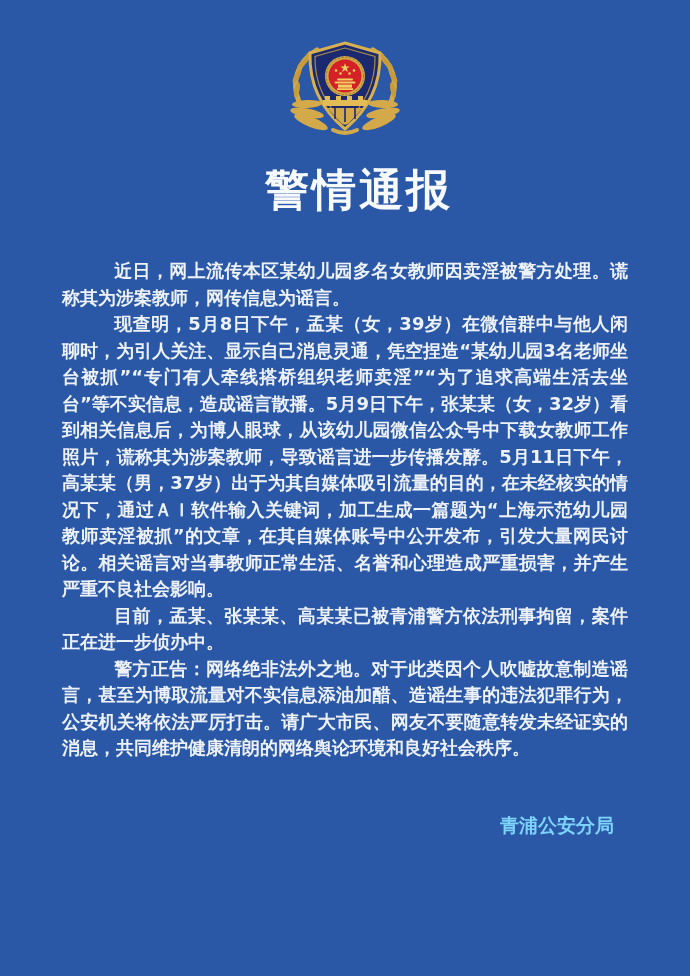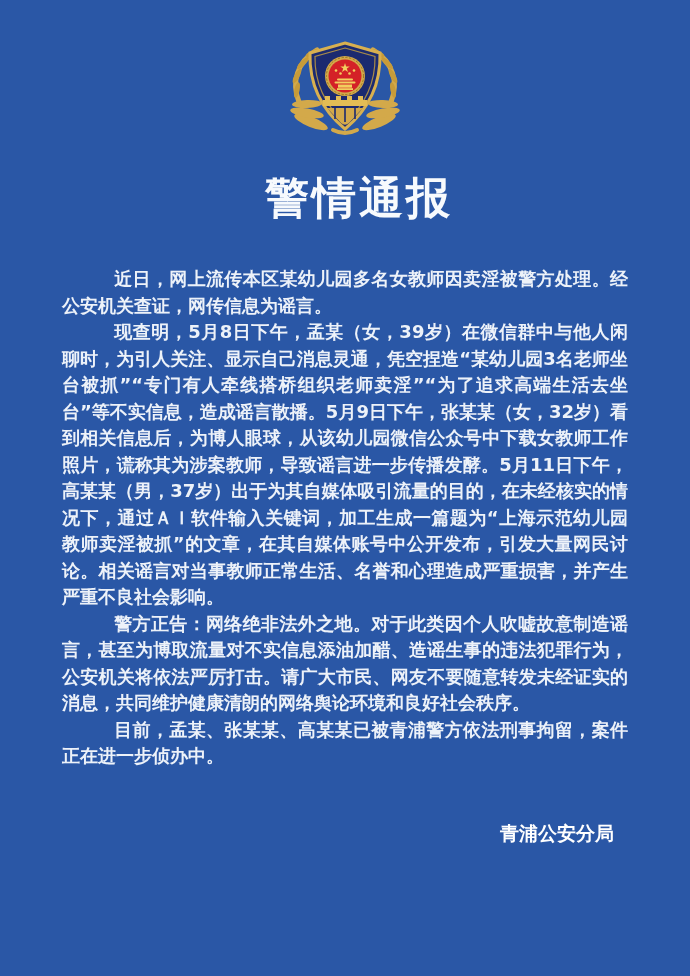--- a/index.html
+++ b/index.html
@@ -11,21 +11,21 @@
     font-family: "DejaVu Sans", sans-serif;
     color: #edf2f9;
     overflow: hidden;
   }
   .badge-wrap {
     width: 124px;
     height: 100px;
     margin: 40px auto 0;
   }
   .title {
-    margin: 34px 0 0;
+    margin: 26px 0 0;
     text-align: center;
     font-size: 44px;
     line-height: 48px;
     font-weight: 700;
     letter-spacing: 3px;
     color: #f7fafd;
     padding-left: 28px;
   }
   .content {
     margin: 44px 62px 0;
@@ -36,21 +36,21 @@
     text-justify: inter-ideograph;
     color: #edf2f9;
   }
   .content p { margin: 0; text-indent: 2.9em; }
   .signature {
     margin: 46px 76px 0 0;
     text-align: right;
     font-size: 19px;
     line-height: 34px;
     font-weight: 700;
-    color: #ffffff;
+    color: #7dd3fc;
   }
 </style>
 </head>
 <body>
 
 <div class="page">
 
   <div class="badge-wrap">
     <svg viewBox="0 0 124 100" width="124" height="100" xmlns="http://www.w3.org/2000/svg" aria-hidden="true">
 
@@ -107,23 +107,23 @@
         <line x1="52" y1="68" x2="52" y2="79"></line>
         <line x1="62" y1="68" x2="62" y2="82"></line>
         <line x1="72" y1="68" x2="72" y2="79"></line>
       </g>
     </svg>
   </div>
 
   <h1 class="title">警情通报</h1>
 
   <div class="content">
-    <p>近日，网上流传本区某幼儿园多名女教师因卖淫被警方处理。经公安机关查证，网传信息为谣言。</p>
+    <p>近日，网上流传本区某幼儿园多名女教师因卖淫被警方处理。谎称其为涉案教师，网传信息为谣言。</p>
     <p>现查明，5月8日下午，孟某（女，39岁）在微信群中与他人闲聊时，为引人关注、显示自己消息灵通，凭空捏造“某幼儿园3名老师坐台被抓”“专门有人牵线搭桥组织老师卖淫”“为了追求高端生活去坐台”等不实信息，造成谣言散播。5月9日下午，张某某（女，32岁）看到相关信息后，为博人眼球，从该幼儿园微信公众号中下载女教师工作照片，谎称其为涉案教师，导致谣言进一步传播发酵。5月11日下午，高某某（男，37岁）出于为其自媒体吸引流量的目的，在未经核实的情况下，通过ＡＩ软件输入关键词，加工生成一篇题为“上海示范幼儿园教师卖淫被抓”的文章，在其自媒体账号中公开发布，引发大量网民讨论。相关谣言对当事教师正常生活、名誉和心理造成严重损害，并产生严重不良社会影响。</p>
+    <p>目前，孟某、张某某、高某某已被青浦警方依法刑事拘留，案件正在进一步侦办中。</p>
     <p>警方正告：网络绝非法外之地。对于此类因个人吹嘘故意制造谣言，甚至为博取流量对不实信息添油加醋、造谣生事的违法犯罪行为，公安机关将依法严厉打击。请广大市民、网友不要随意转发未经证实的消息，共同维护健康清朗的网络舆论环境和良好社会秩序。</p>
-    <p>目前，孟某、张某某、高某某已被青浦警方依法刑事拘留，案件正在进一步侦办中。</p>
   </div>
 
   <div class="signature">
     <div>青浦公安分局</div>
   </div>
 
 </div>
 
 </body></html>

